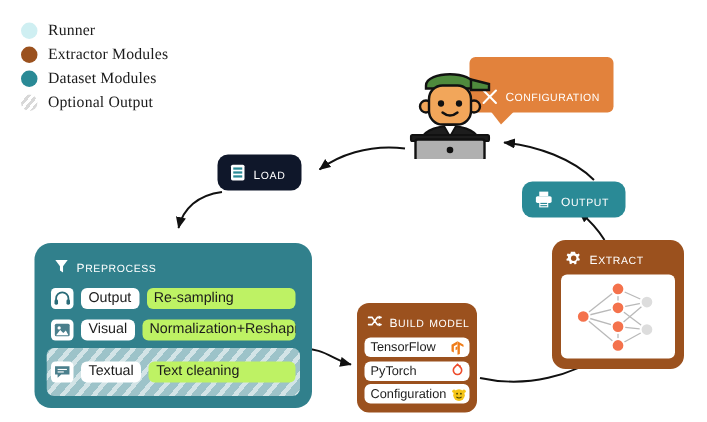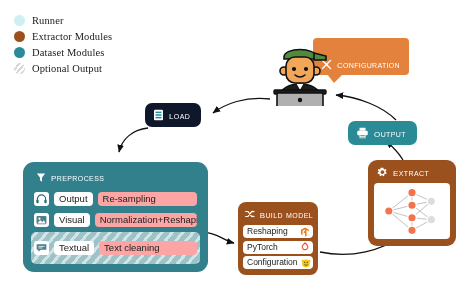--- a/index.html
+++ b/index.html
@@ -151,21 +151,21 @@
     background: #ffffff;
     border-radius: 4px;
     font-size: 9.5px;
     color: #1b1b1b;
     padding: 1px 5px;
     line-height: 12px;
     white-space: nowrap;
     flex: none;
   }
   .pp-field {
-    background: #fca5a5;
+    background: #bef264;
     border-radius: 4px;
     font-size: 9.5px;
     color: #1b1b1b;
     padding: 1px 5px;
     line-height: 12px;
     flex: 1;
     white-space: nowrap;
     overflow: hidden;
   }
 
@@ -419,21 +419,21 @@
     <div class="node-head">
       <svg width="11" height="10" viewBox="0 0 16 14">
         <path d="M1,3 L5,3 L11,11 L15,11 M1,11 L5,11 L11,3 L15,3" fill="none" stroke="#ffffff" stroke-width="1.7" stroke-linecap="round"></path>
         <path d="M12.5,1 L15.5,3 L12.5,5 Z" fill="#ffffff"></path>
         <path d="M12.5,9 L15.5,11 L12.5,13 Z" fill="#ffffff"></path>
       </svg>
       <span class="node-title">Build Model</span>
     </div>
 
     <div class="bm-row">
-      <span>Reshaping</span>
+      <span>TensorFlow</span>
       <span class="bm-badge">
         <svg width="10" height="10" viewBox="0 0 14 14">
           <path d="M7,0.8 L12.6,4 L12.6,6 L9.2,4.1 L9.2,12.6 L7,13.4 Z" fill="#ef7d1a"></path>
           <path d="M7,0.8 L1.4,4 L1.4,10 L3.6,11.2 L3.6,5.3 L7,3.4 Z" fill="#ef7d1a"></path>
           <path d="M5.2,6.4 L7,5.4 L7,8.2 L5.2,9.2 Z" fill="#ef7d1a"></path>
         </svg>
       </span>
     </div>
 
     <div class="bm-row">

